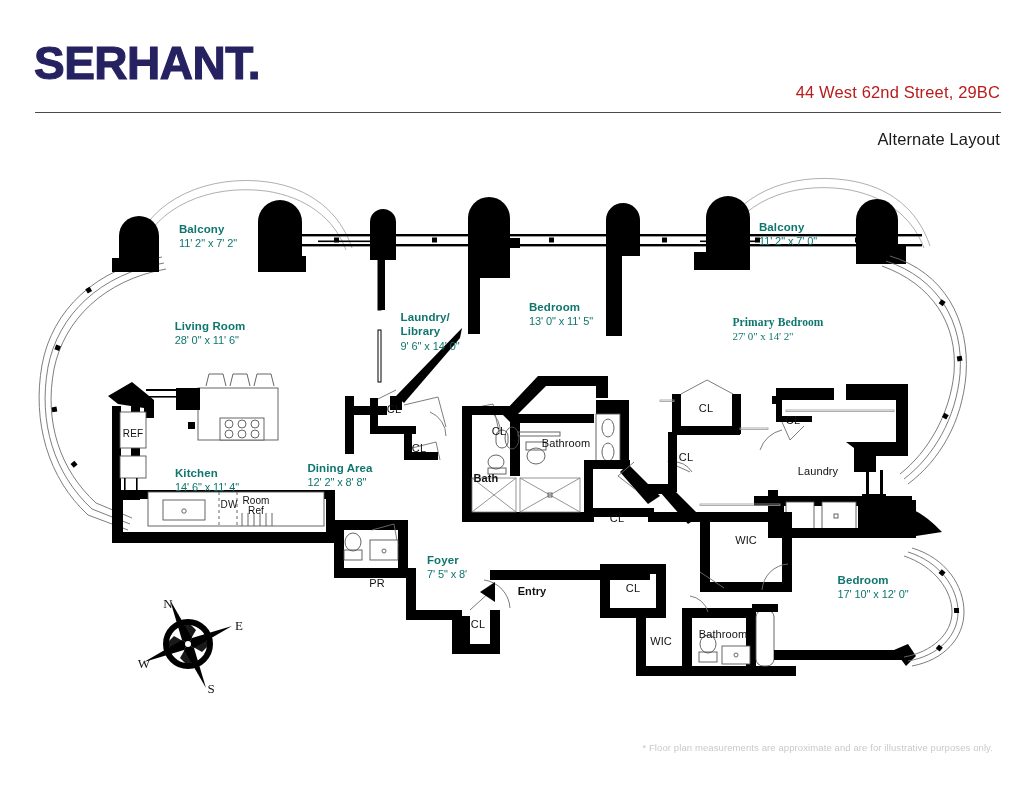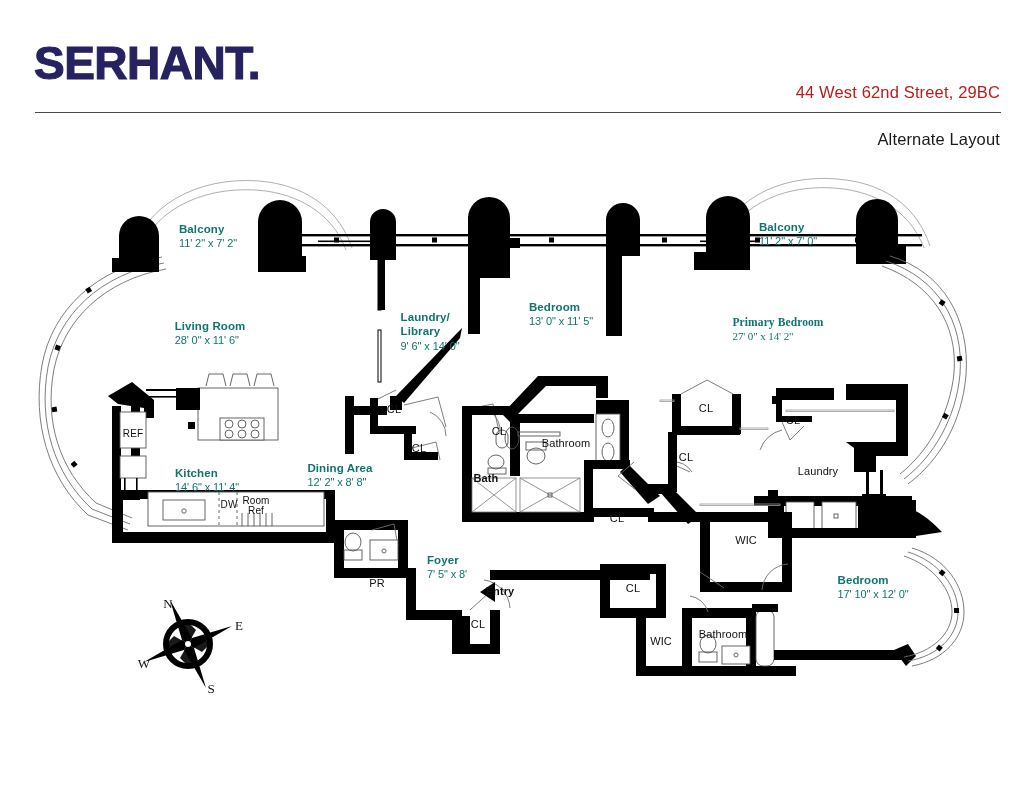--- a/index.html
+++ b/index.html
@@ -562,21 +562,21 @@
     <div class="tag-label" style="left:706px; top:248px;">CL</div>
     <div class="tag-label" style="left:686px; top:297px;">CL</div>
     <div class="tag-label" style="left:793px; top:260px;">CL</div>
     <div class="tag-label" style="left:818px; top:311px;text-align:right;">Laundry</div>
     <div class="tag-label" style="left:746px; top:380px;">WIC</div>
     <div class="tag-label" style="left:377px; top:383px;margin-top:40px;">PR</div>
     <div class="tag-label" style="left:633px; top:428px;">CL</div>
     <div class="tag-label" style="left:478px; top:464px;">CL</div>
     <div class="tag-label" style="left:661px; top:481px;">WIC</div>
     <div class="tag-label" style="left:723px; top:474px;">Bathroom</div>
-    <div class="tag-label bold" style="left:500px; top:431px;">Entry</div>
+    <div class="tag-label bold" style="left:532px; top:431px;">Entry</div>
   </div>
 
   <div id="compass">
     <svg width="120" height="105" viewBox="0 0 120 105">
       <circle cx="48" cy="52" r="22" fill="none" stroke="#000" stroke-width="6"></circle>
 
       <polygon points="48,52 42,48 30,8 52,46" fill="#000"></polygon>
       <polygon points="48,52 54,56 66,96 44,58" fill="#000"></polygon>
 
       <polygon points="48,52 52,46 92,34 54,56" fill="#000"></polygon>
@@ -587,14 +587,15 @@
       <polygon points="48,52 56,66 48,74 40,66" fill="#000" opacity="0.9"></polygon>
       <polygon points="48,52 34,60 26,52 34,44" fill="#000" opacity="0.9"></polygon>
       <circle cx="48" cy="52" r="3" fill="#fff"></circle>
     </svg>
     <span class="compass-letter" style="left:28px; top:12px;">N</span>
     <span class="compass-letter" style="left:99px; top:34px;">E</span>
     <span class="compass-letter" style="left:71px; top:97px;">S</span>
     <span class="compass-letter" style="left:4px; top:72px;">W</span>
   </div>
 
+  <div id="footer-note">* Floor plan measurements are approximate and are for illustrative purposes only.</div>
 
 </div>
 
 </body></html>

